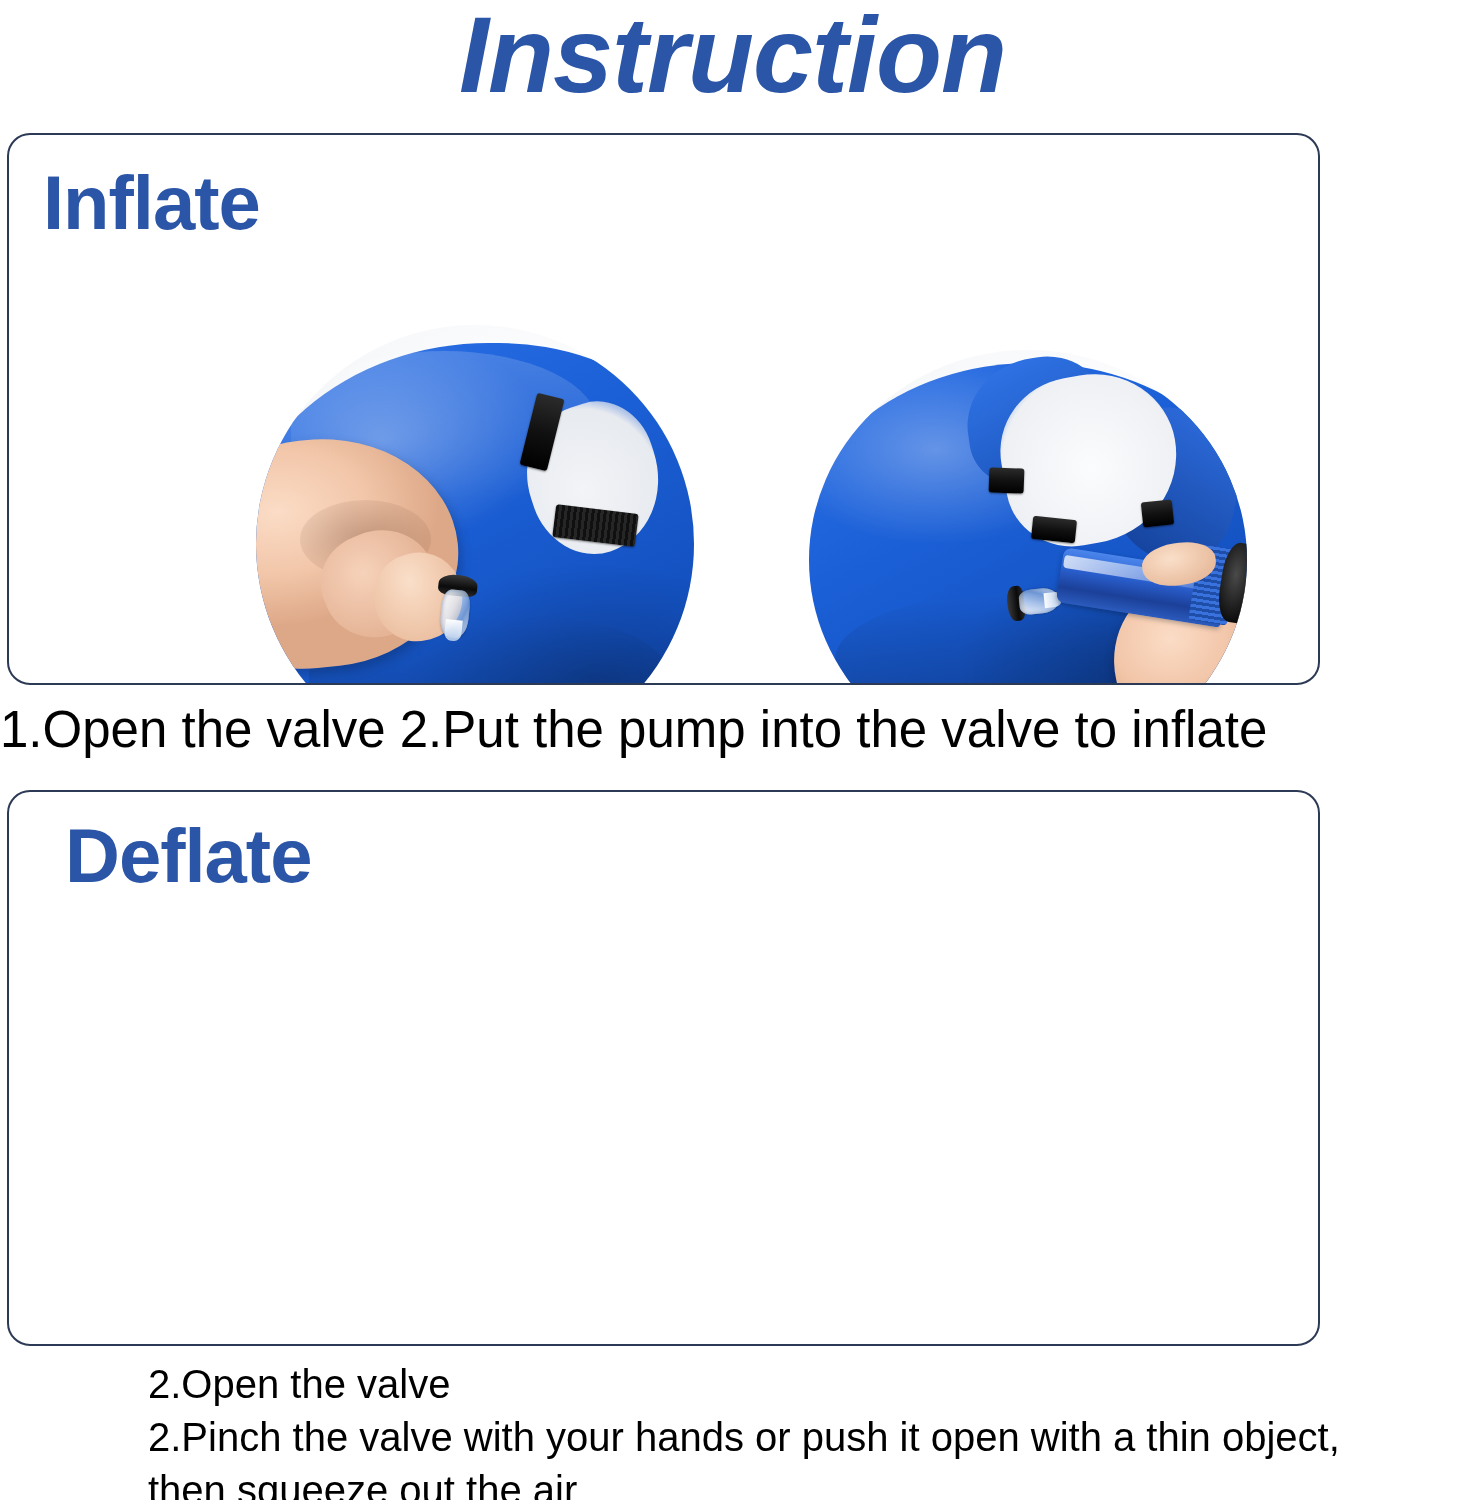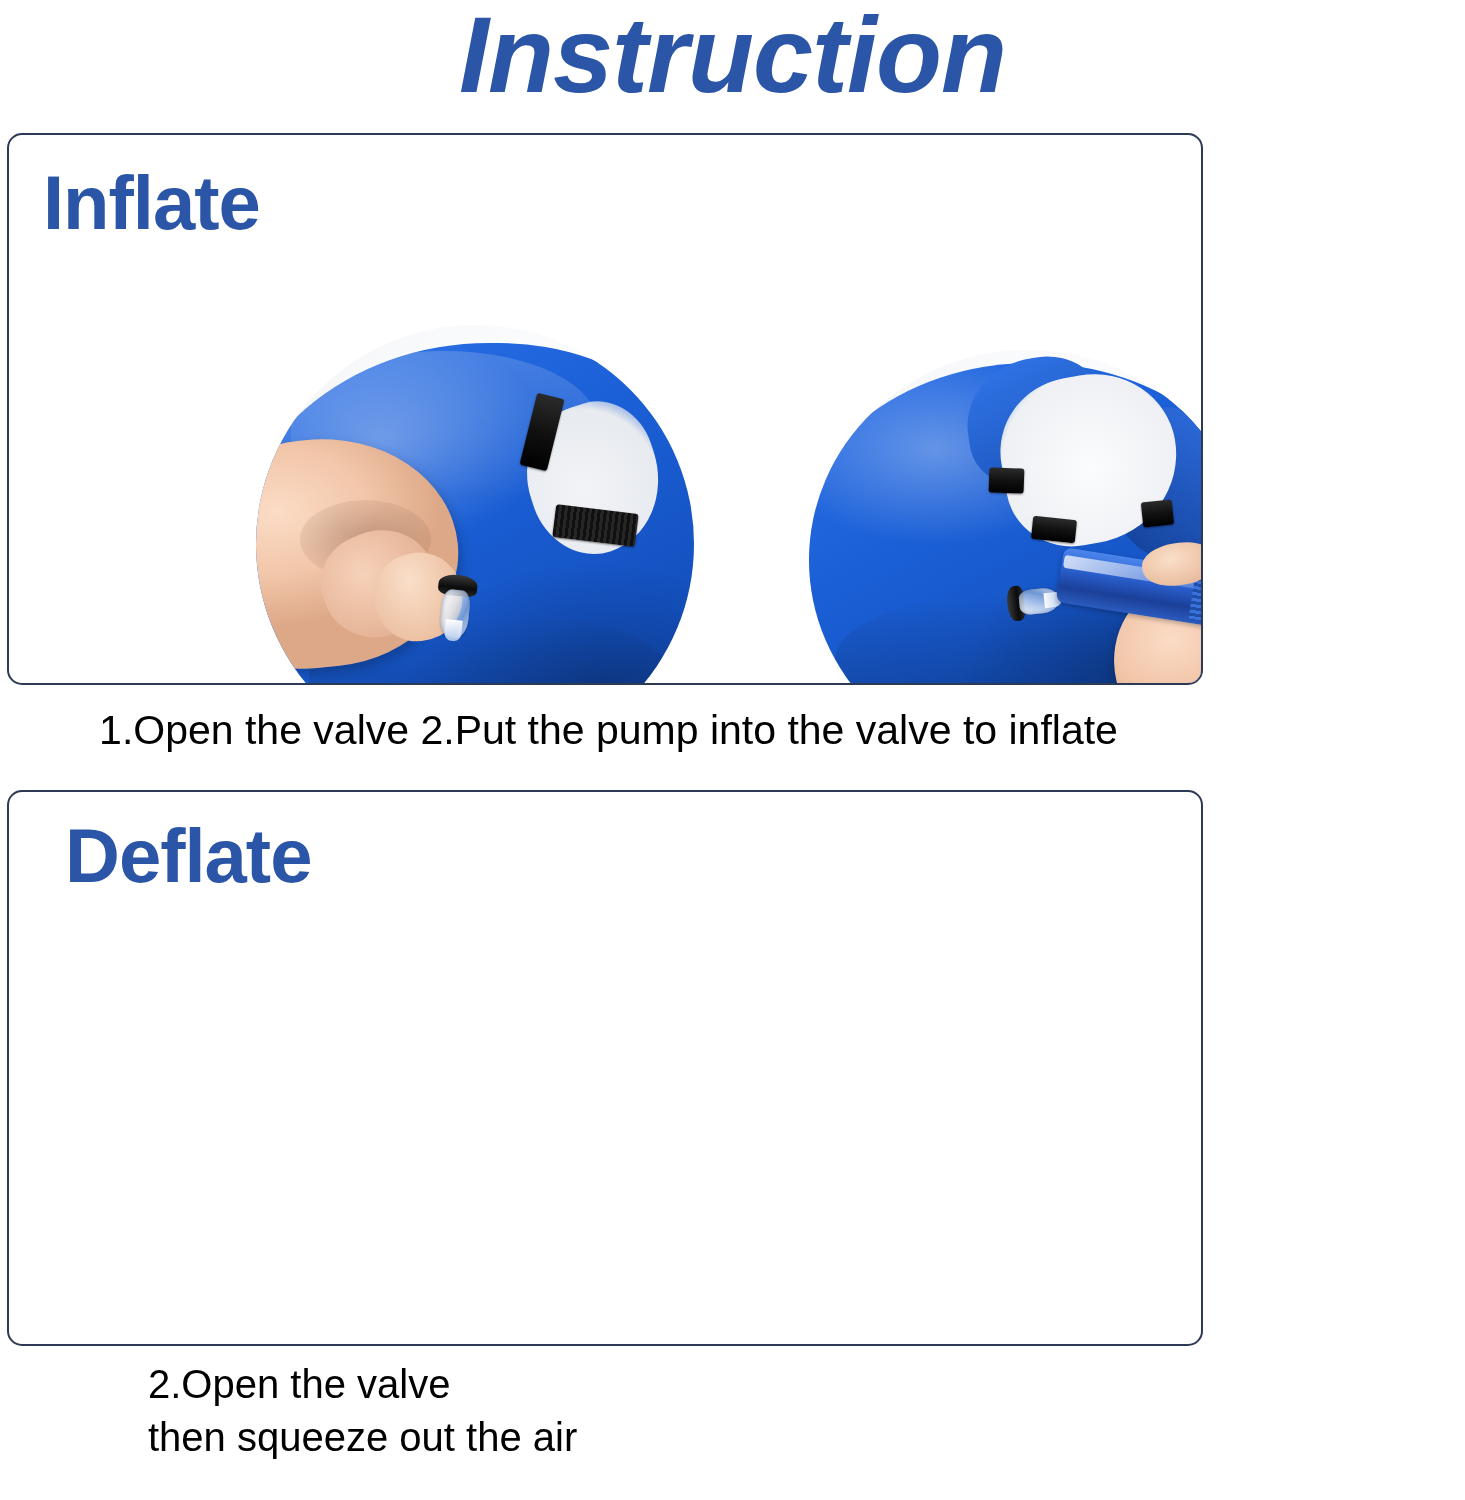--- a/index.html
+++ b/index.html
@@ -28,24 +28,24 @@
     font-style: italic;
     color: #2B55A6;
     letter-spacing: -1px;
     white-space: nowrap;
   }
 
   
   .panel {
     position: absolute;
     left: 7px;
-    width: 1196px;
+    width: 1313px;
     box-sizing: border-box;
     border: 2px solid #2D3A55;
-    border-radius: 15px;
+    border-radius: 23px;
     background: #ffffff;
     overflow: hidden;
   }
   #panel-inflate { top: 133px; height: 552px; }
   #panel-deflate { top: 790px; height: 556px; }
 
   .section-heading {
     position: absolute;
     font-size: 76px;
     line-height: 80px;
@@ -61,21 +61,21 @@
   
   .caption-block {
     position: absolute;
     color: #000000;
     font-family: "Liberation Sans", sans-serif;
     white-space: nowrap;
   }
   #caption-inflate {
     left: 0; top: 704px; width: 1217px;
     text-align: center;
-    font-size: 41px;
+    font-size: 51px;
     line-height: 52px;
   }
   #caption-deflate {
     left: 148px; top: 1358px; width: 1300px;
     text-align: left;
     font-size: 40px;
     line-height: 53px;
   }
   .cap-line { display: block; }
 
@@ -329,14 +329,15 @@
 </div>
 
 <div class="panel" id="panel-deflate">
 
   <div class="section-heading">Deflate</div>
 
 </div>
 
 <div class="caption-block" id="caption-deflate">
   <span class="cap-line">2.Open the valve</span>
+  <span class="cap-line">2.Pinch the valve with your hands or push it open with a thin object,</span>
   <span class="cap-line">then squeeze out the air</span>
 </div>
 
 </body></html>

